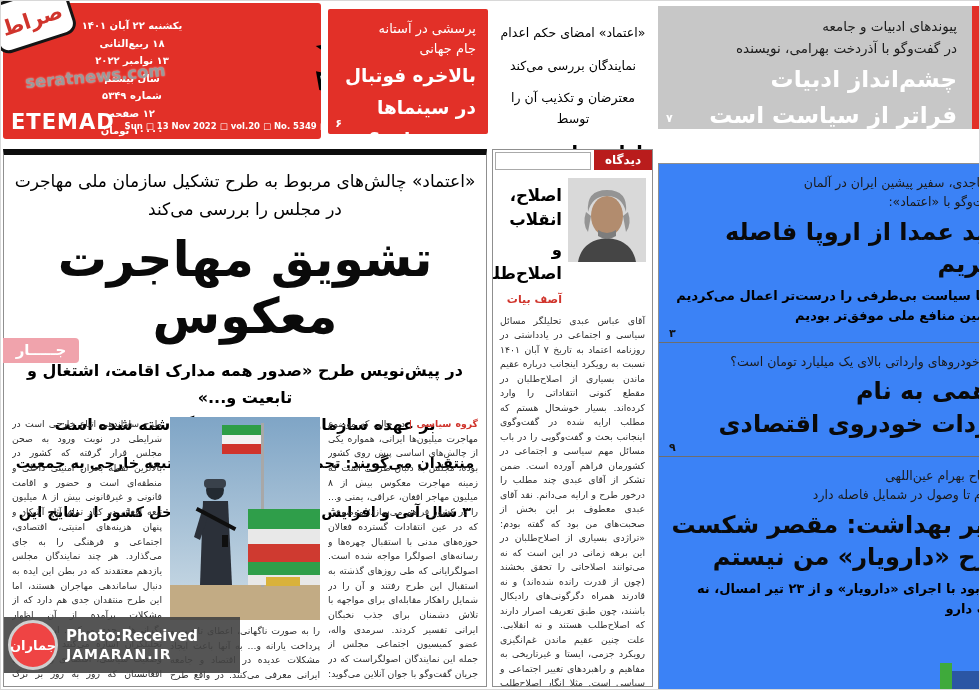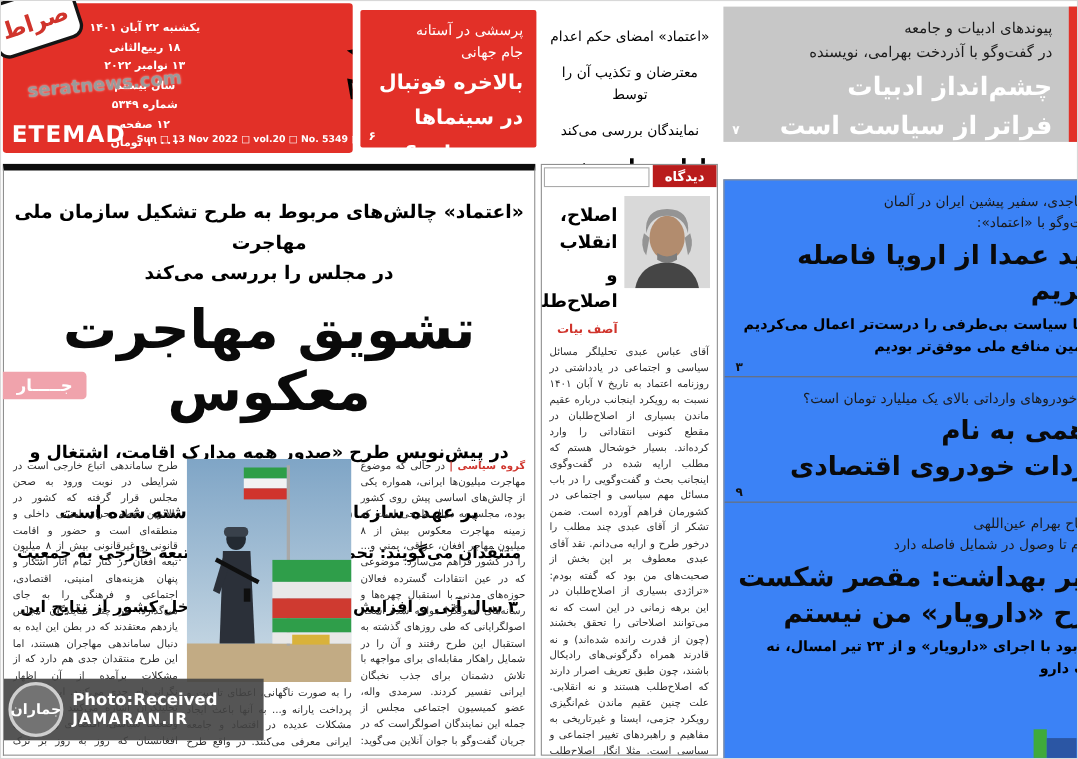--- a/index.html
+++ b/index.html
@@ -30,31 +30,31 @@
 
   
   .lit { position:absolute; left:657px; top:5px; width:323px; height:123px; background:#c7c7c7; padding:10px 24px 6px 12px; text-align:right; }
   .lit .redbar { position:absolute; right:0; top:0; bottom:0; width:9px; background:#e23028; }
   .lit .k { font-size:13.5px; line-height:1.6; color:#1c1c1c; font-weight:500; }
   .lit .t { font-size:23px; font-weight:bold; color:#fff; line-height:1.4; margin-top:4px; }
   .lit .pagenum { position:absolute; left:8px; bottom:4px; color:#fff; }
 
   
   .mainbox { position:absolute; left:2px; top:148px; width:484px; height:538px; border:1px solid #8f8f8f; border-top:6px solid #0d0d0d; background:#fff; }
-  .mainbox .kicker { text-align:center; font-size:17px; font-weight:700; line-height:1.65; margin-top:24px; color:#000; }
+  .mainbox .kicker { text-align:center; font-size:17px; font-weight:400; line-height:1.65; margin-top:12px; color:#000; }
   .mainbox .headline { text-align:center; font-size:49px; font-weight:800; color:#0a0a0a; margin-top:8px; letter-spacing:-1px; }
   .mainbox .subhead { text-align:center; font-size:16px; font-weight:600; line-height:1.7; margin-top:12px; color:#000; }
   .mainbox .lead { text-align:center; font-size:14.5px; font-weight:bold; line-height:1.7; margin-top:12px; color:#000; }
   .jar { position:absolute; left:-1px; top:183px; width:76px; height:25px; background:#f0a3ac; color:#fff; font-weight:bold; font-size:15px; text-align:center; line-height:25px; border-radius:0 4px 4px 0; }
   .bodycols { position:absolute; left:8px; right:8px; top:262px; bottom:6px; display:flex; gap:8px; overflow:hidden; }
   .bodycols .col { flex:1; font-size:9.3px; line-height:1.58; text-align:justify; color:#2e2e2e; overflow:hidden; }
   .byline { color:#d0342c; font-weight:bold; }
   .mainphoto { width:100%; height:203px; display:block; margin-bottom:4px; }
   .jamaran { position:absolute; left:0; bottom:13px; width:236px; height:56px; background:rgba(66,66,66,0.9); display:flex; align-items:center; direction:ltr; z-index:5; }
-  .jamaran .logo { width:50px; height:50px; margin-left:4px; background:#737373; border:3px solid #cfcfcf; border-radius:50%; color:#fff; font-size:13px; font-weight:bold; display:flex; align-items:center; justify-content:center; flex:none; }
+  .jamaran .logo { width:50px; height:50px; margin-left:4px; background:#ef4444; border:3px solid #cfcfcf; border-radius:50%; color:#fff; font-size:13px; font-weight:bold; display:flex; align-items:center; justify-content:center; flex:none; }
   .jamaran .credit { color:#fff; margin-left:8px; line-height:1.25; }
   .jamaran .credit .l1 { font-size:15px; font-weight:bold; }
   .jamaran .credit .l2 { font-size:14px; font-weight:bold; letter-spacing:1px; }
 
   
   .view { position:absolute; left:491px; top:148px; width:161px; height:538px; border:1px solid #8f8f8f; background:#fff; overflow:hidden; }
   .view .hdr { display:flex; height:20px; direction:rtl; }
   .view .hdr .tab { width:58px; background:#b91c1c; color:#fff; font-size:12px; font-weight:bold; text-align:center; line-height:20px; flex:none; }
   .view .hdr .rest { flex:1; border:1px solid #aaa; margin:2px 3px 0 2px; }
   .view .top { display:flex; direction:rtl; gap:6px; padding:8px 6px 0 6px; }
@@ -112,22 +112,22 @@
     <div class="k">پرسشی در آستانه</div>
     <div class="k">جام جهانی</div>
     <div class="t">بالاخره فوتبال</div>
     <div class="t">در سینماها</div>
     <div class="t">ببینیم یا نه؟</div>
     <span class="pagenum" style="position:absolute; bottom:4px; right:146px;">۶</span>
   </div>
 
   <div class="parl">
     <div class="k">«اعتماد» امضای حکم اعدام</div>
+    <div class="k">نمایندگان بررسی می‌کند</div>
     <div class="k">معترضان و تکذیب آن را توسط</div>
-    <div class="k">نمایندگان بررسی می‌کند</div>
     <div class="t">ارایه بیانیه خود را</div>
     <div class="t">گردن نگرفت</div>
     <span class="pagenum">۲</span>
   </div>
 
   <div class="lit">
     <div class="redbar"></div>
     <div class="k">پیوندهای ادبیات و جامعه</div>
     <div class="k">در گفت‌وگو با آذردخت بهرامی، نویسنده</div>
     <div class="t">چشم‌انداز ادبیات</div>

